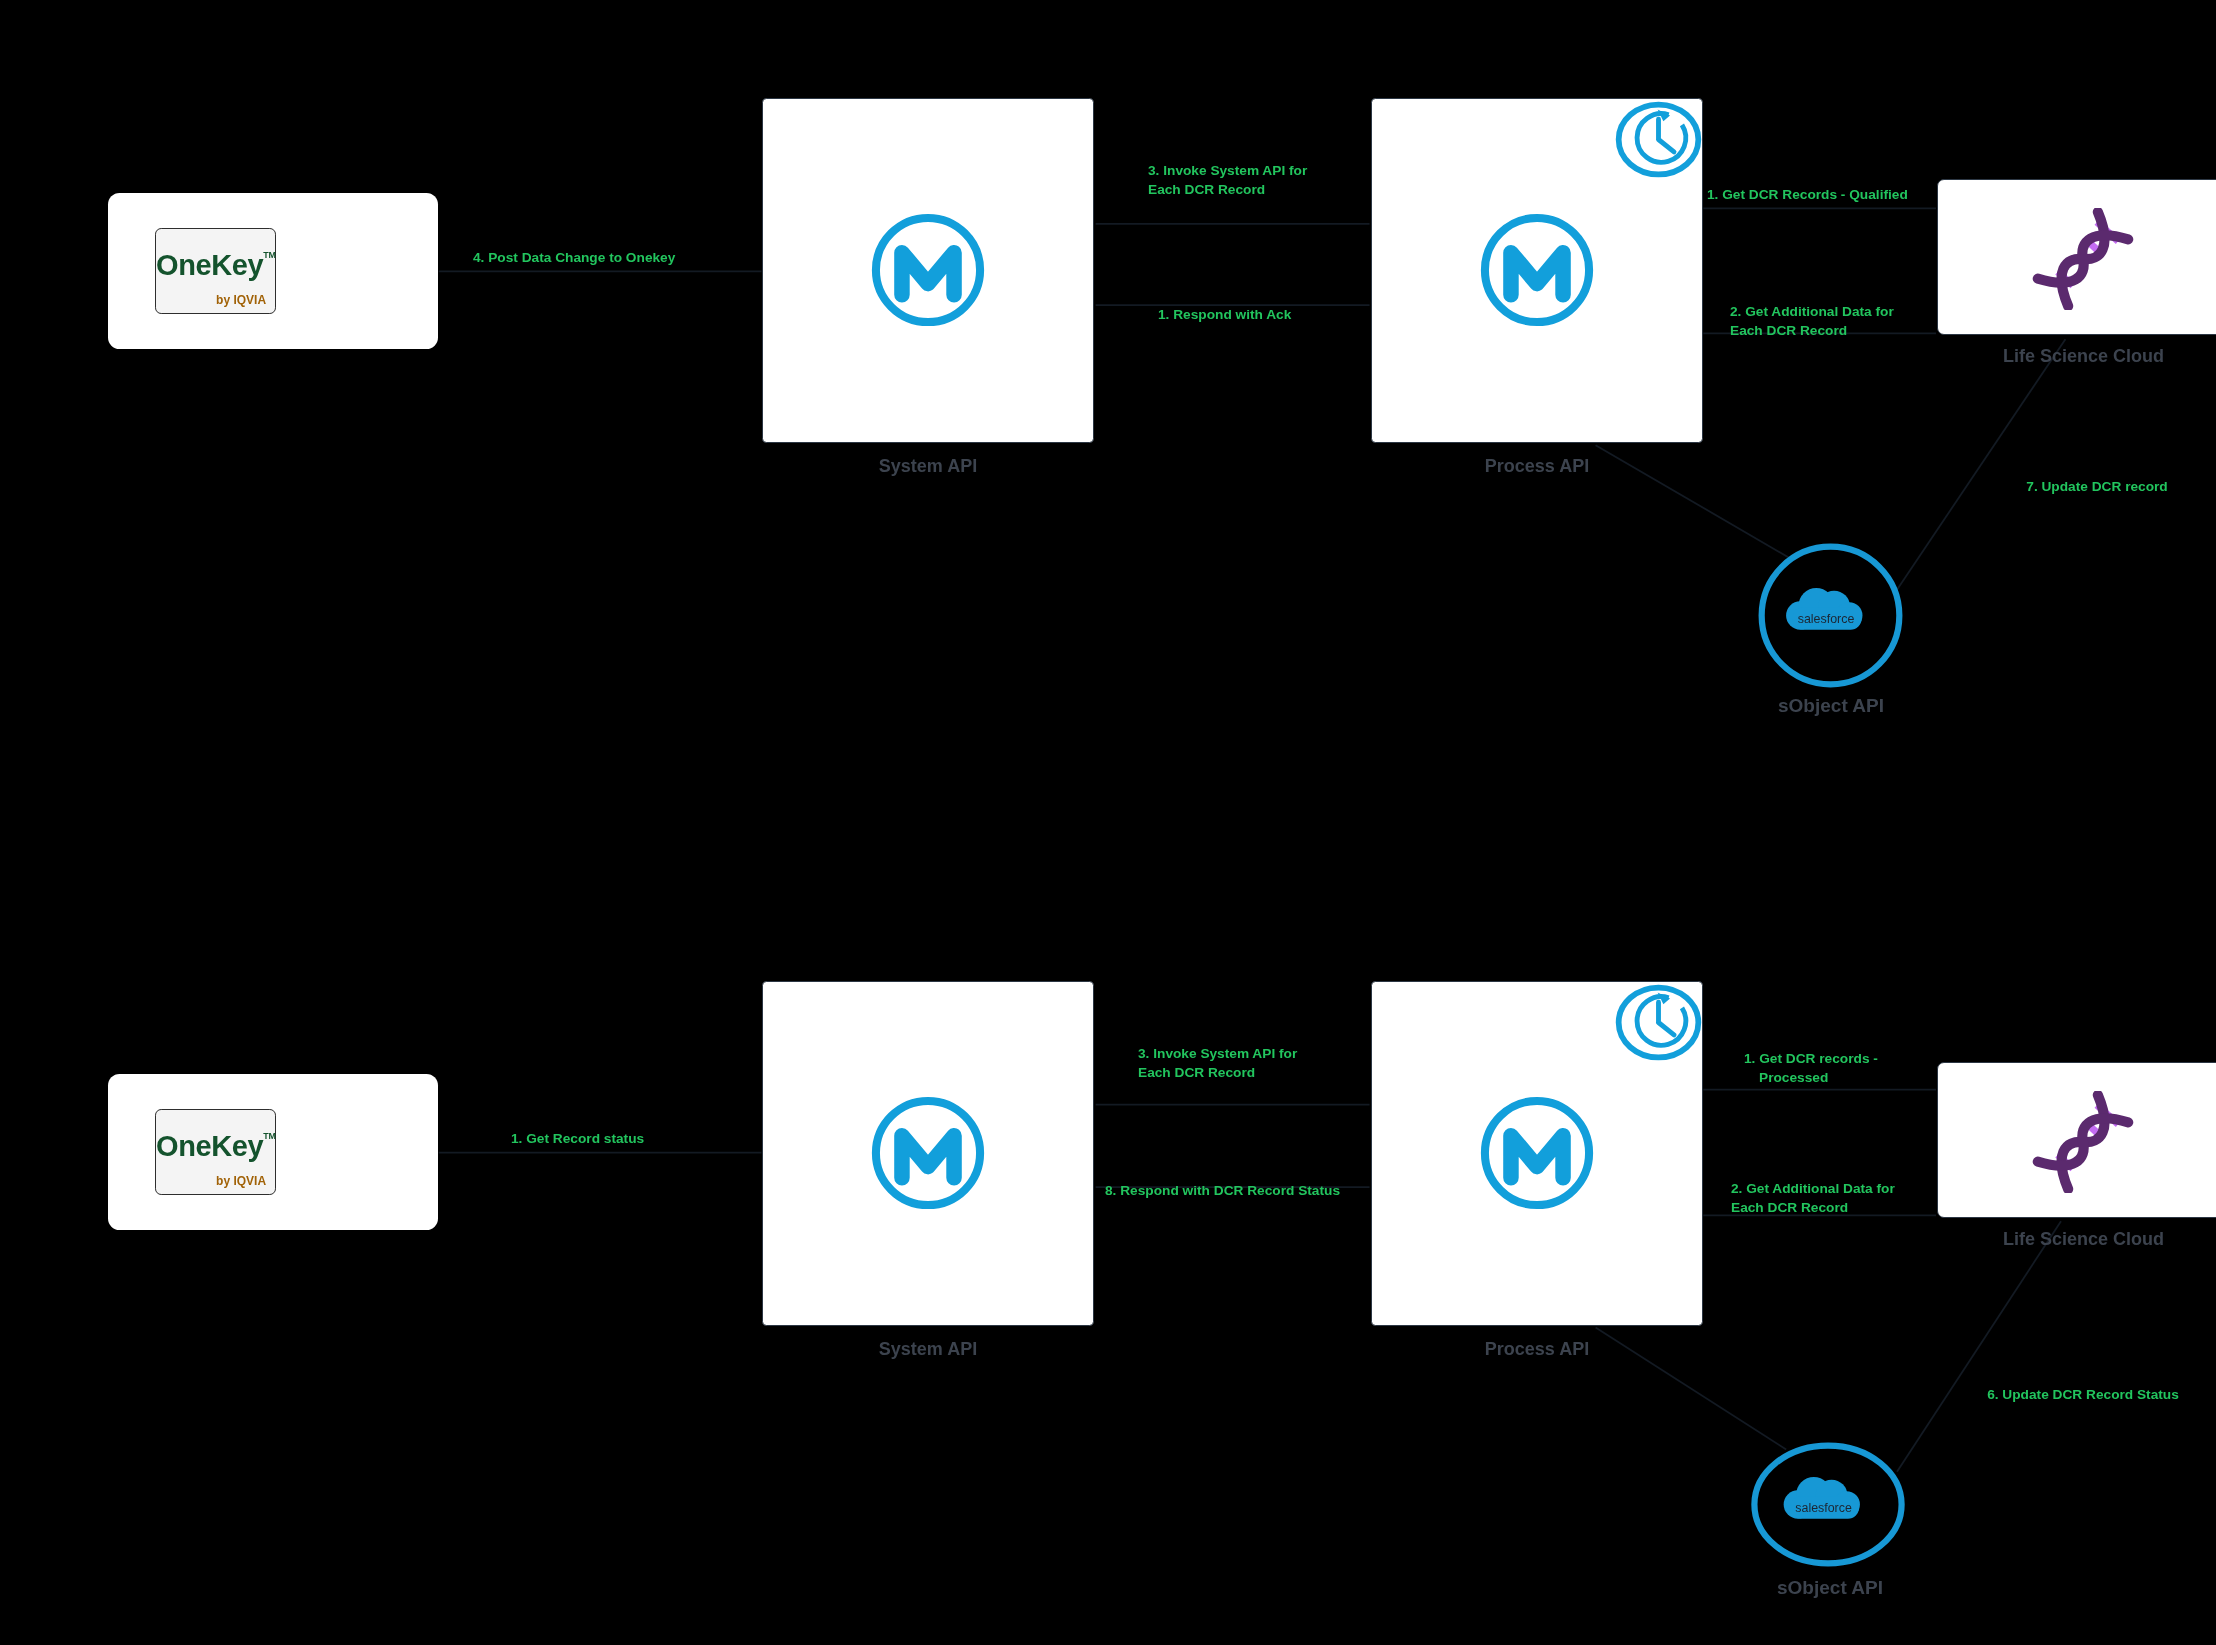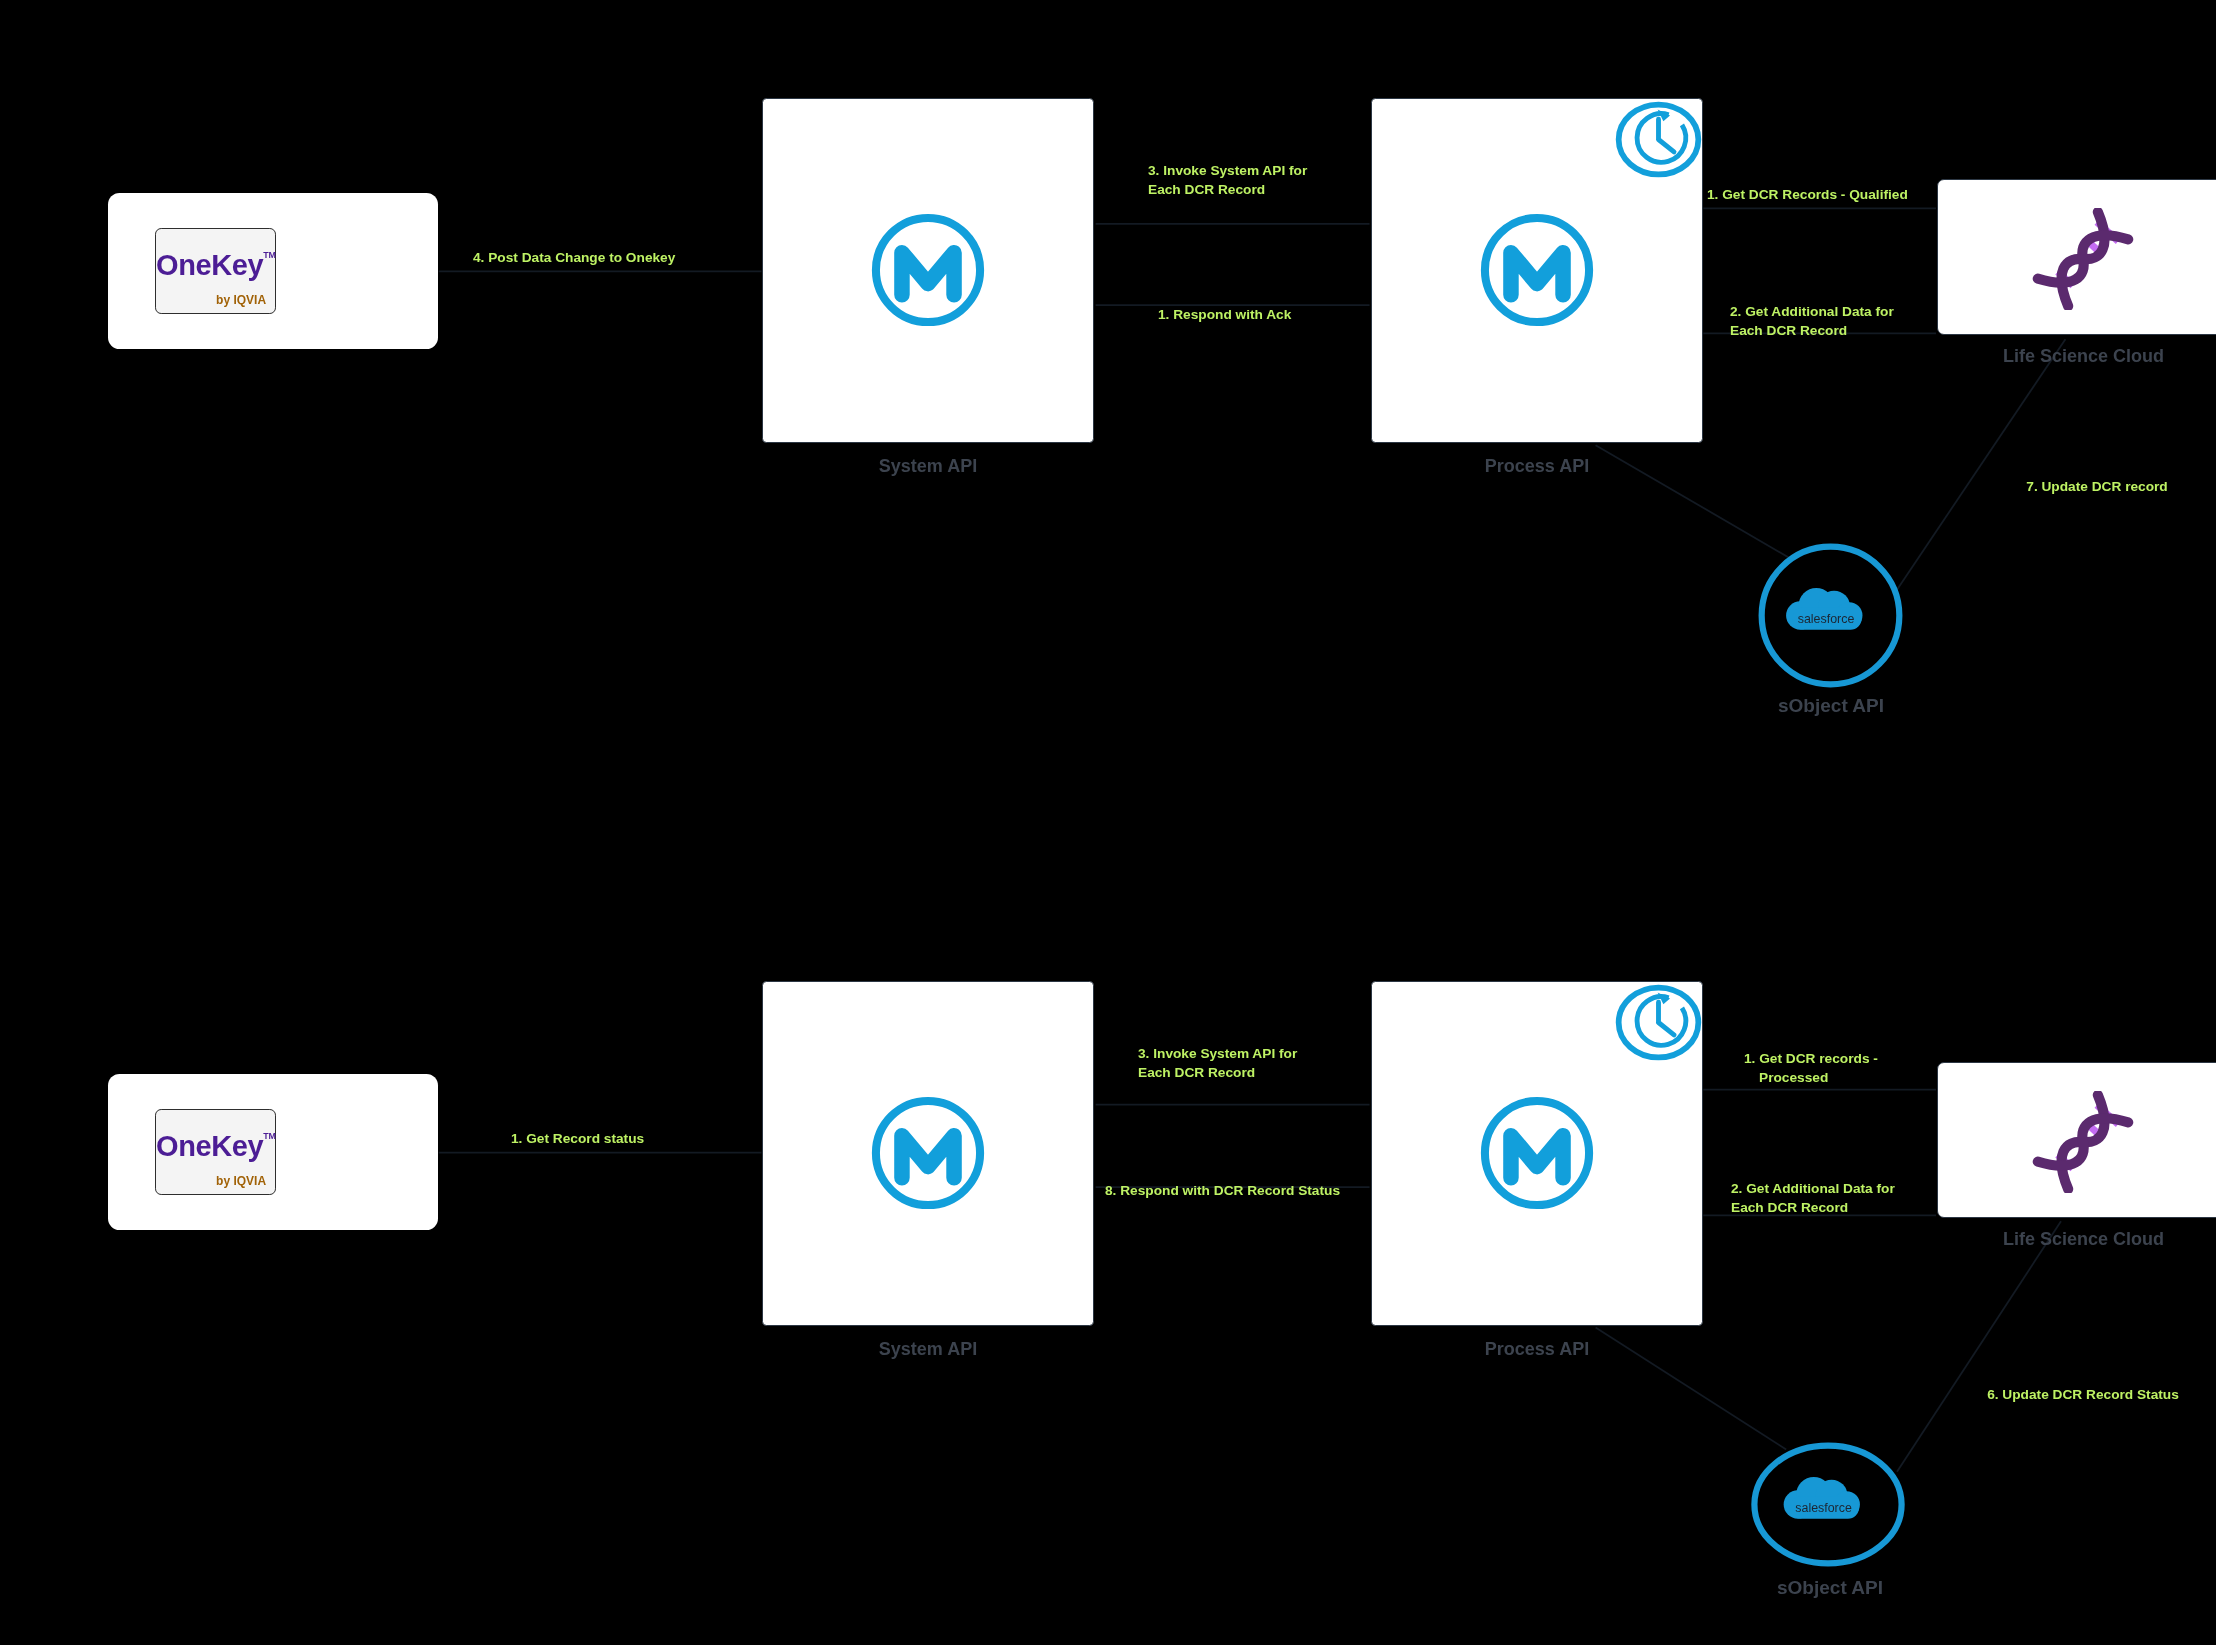--- a/index.html
+++ b/index.html
@@ -6,26 +6,26 @@
   .canvas{position:relative;width:2377px;height:1646px;background:#000;overflow:hidden;
           font-family:"Liberation Sans",sans-serif;}
   .connectors{position:absolute;left:0;top:0;z-index:0;}
   .node{position:absolute;background:#fff;z-index:2;}
   .onekey-box{width:330px;height:156px;border-radius:11.5px;}
   .api-box{width:330px;height:343px;border:1.3px solid #2c3744;border-radius:4.4px;}
   .lsc-box{width:290px;height:154px;border:1.3px solid #2c3744;border-radius:7px;}
   .onekey-card{position:absolute;left:47px;top:35px;width:121px;height:86px;background:#f4f4f4;
                border:0.9px solid #2e2e2e;border-radius:6.2px;box-sizing:border-box;}
   .ok-brand{position:absolute;left:0;right:0;top:11.5px;text-align:center;font-weight:700;
-            font-size:29px;letter-spacing:-0.4px;color:#4c1d95;line-height:29px;}
+            font-size:29px;letter-spacing:-0.4px;color:#14532d;line-height:29px;}
   .ok-brand sup{font-size:8.9px;font-weight:700;vertical-align:17px;letter-spacing:0;}
   .ok-by{position:absolute;right:8.9px;bottom:6.2px;font-size:12px;font-weight:600;color:#a16207;}
   .mule-logo{position:absolute;left:103px;top:109px;}
   .dna{position:absolute;left:94px;top:27.5px;}
-  .flow-label{position:absolute;z-index:3;font-weight:700;font-size:13.7px;color:#bef264;
+  .flow-label{position:absolute;z-index:3;font-weight:700;font-size:13.7px;color:#22c55e;
               line-height:19px;white-space:nowrap;}
   .node-label{position:absolute;z-index:3;font-weight:700;font-size:18px;color:#3c434e;
               line-height:19.5px;text-align:center;white-space:nowrap;}
   .sobj-label{font-size:19px;}
   .clock{position:absolute;z-index:4;}
   .sobject{position:absolute;z-index:2;}
   .center{text-align:center;}
 </style>
 </head>
 <body>

